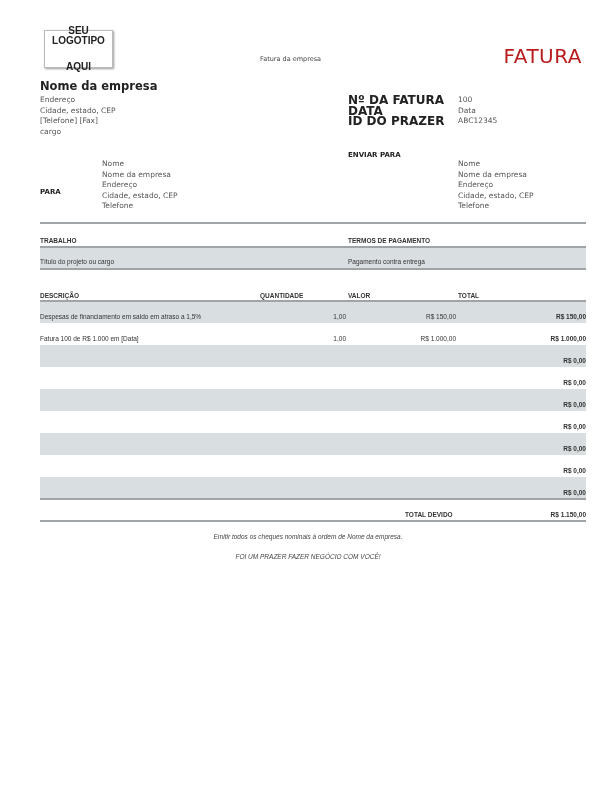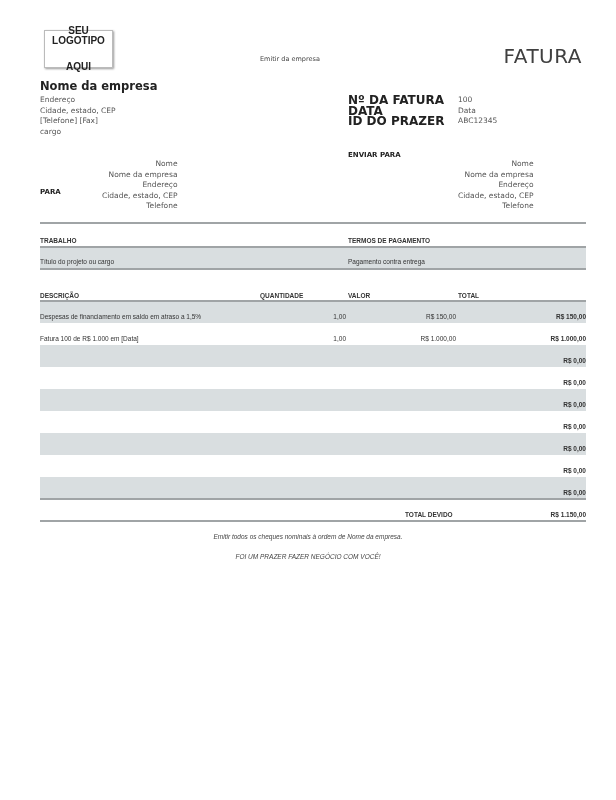--- a/index.html
+++ b/index.html
@@ -1,43 +1,43 @@
 <!DOCTYPE html>
 <html><head>
 <meta charset="utf-8">
 <style>
   html,body{margin:0;padding:0;background:#fff;}
   body{width:616px;height:800px;position:relative;font-family:"DejaVu Sans","Liberation Sans",sans-serif;color:#333;overflow:hidden;}
   .abs{position:absolute;}
   .logo{left:44px;top:30px;width:67px;height:36px;border:1px solid #bbb;box-shadow:1px 1px 2px #999;font-family:"Liberation Sans",sans-serif;font-weight:bold;font-size:10px;line-height:10px;text-align:center;color:#222;display:flex;align-items:center;justify-content:center;flex-direction:column;gap:16px;}
   .slogan{left:260px;top:55px;font-size:6.5px;color:#444;}
-  .title{right:34px;top:44px;font-size:20px;color:#404040;letter-spacing:0.5px;font-weight:normal;}
+  .title{right:34px;top:44px;font-size:20px;color:#b91c1c;letter-spacing:0.5px;font-weight:normal;}
   .company{left:40px;top:79px;font-size:11.5px;font-weight:bold;color:#222;}
   .addr{left:40px;top:95px;font-size:7.5px;line-height:10.5px;color:#555;}
   .meta-labels{left:348px;top:95px;font-size:12px;line-height:10.5px;font-weight:bold;color:#222;}
   .meta-values{left:458px;top:95px;font-size:7.5px;line-height:10.5px;color:#555;}
   .sec-label{font-size:7px;font-weight:bold;color:#222;}
-  .sec-lines{font-size:7.5px;line-height:10.5px;color:#555;text-align:right;}
+  .sec-lines{font-size:7.5px;line-height:10.5px;color:#555;}
   .hr{left:40px;width:546px;height:2px;background:#a0a4a6;}
   .tbl-font{font-family:"Liberation Sans",sans-serif;}
   .hdr{font-size:6.5px;font-weight:bold;color:#333;}
   .band{left:40px;width:546px;background:#d9dee0;}
   .cell{font-size:6.5px;color:#333;font-family:"Liberation Sans",sans-serif;}
   .rowline{left:40px;width:546px;}
   .num{text-align:right;}
   .foot{left:0;width:616px;text-align:center;font-size:6.5px;font-style:italic;color:#444;font-family:"Liberation Sans",sans-serif;}
 </style>
 </head>
 <body>
 
 <div class="abs logo">
   <span>SEU LOGOTIPO</span>
   <span>AQUI</span>
 </div>
-<div class="abs slogan">Emitir da empresa</div>
+<div class="abs slogan">Fatura da empresa</div>
 <div class="abs title">FATURA</div>
 
 <div class="abs company">Nome da empresa</div>
 <div class="abs addr">
   <div>Endereço</div>
   <div>Cidade, estado, CEP</div>
   <div>[Telefone] [Fax]</div>
   <div>cargo</div>
 </div>
 

